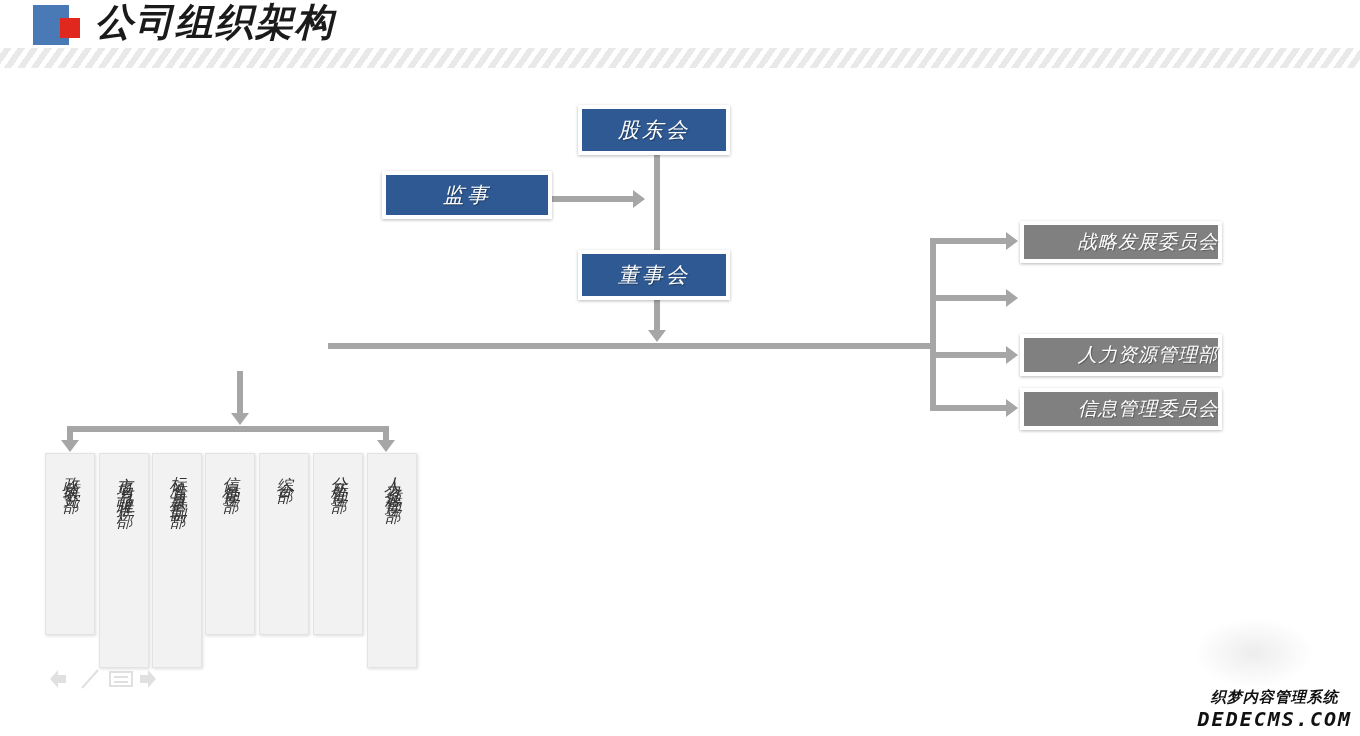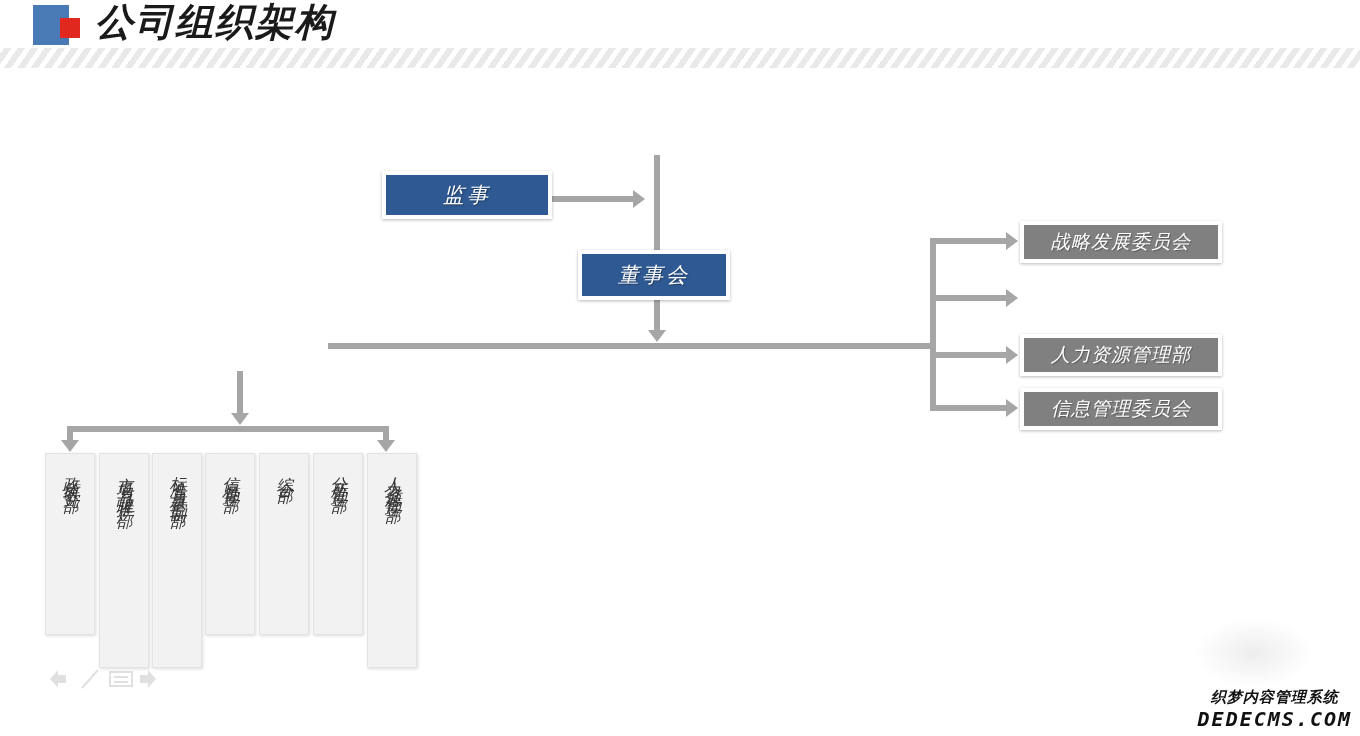--- a/index.html
+++ b/index.html
@@ -50,20 +50,21 @@
     font-size: 21px;
     letter-spacing: 3px;
     text-shadow: 1px 1px 1px rgba(0,0,0,0.35);
   }
   .node-gray {
     background: #808080;
     color: #ffffff;
     font-size: 20px;
     letter-spacing: 2px;
     text-shadow: 1px 1px 1px rgba(0,0,0,0.3);
+    justify-content: flex-end;
   }
   .node-dept {
     background: #f2f2f2;
     border: 1px solid #e3e3e3;
     color: #333333;
     box-shadow: 1px 1px 3px rgba(0,0,0,0.14);
     font-size: 16px;
     writing-mode: vertical-rl;
     text-orientation: upright;
     letter-spacing: 5px;
@@ -150,20 +151,23 @@
   <div class="line line-v" style="left:237px; top:371px; height:44px;"></div>
   <div class="arrow-down" style="left:231px; top:413px;"></div>
 
   <div class="line line-h" style="left:67px; top:426px; width:322px;"></div>
 
   <div class="line line-v" style="left:67px; top:426px; height:16px;"></div>
   <div class="arrow-down" style="left:61px; top:440px;"></div>
   <div class="line line-v" style="left:383px; top:426px; height:16px;"></div>
   <div class="arrow-down" style="left:377px; top:440px;"></div>
 
+  <div class="node node-blue" style="left:578px; top:105px; width:152px; height:50px;">
+    <span>股东会</span>
+  </div>
 
   <div class="node node-blue" style="left:382px; top:171px; width:170px; height:48px;">
     <span>监事</span>
   </div>
 
   <div class="node node-blue" style="left:578px; top:250px; width:152px; height:50px;">
     <span>董事会</span>
   </div>
 
 

